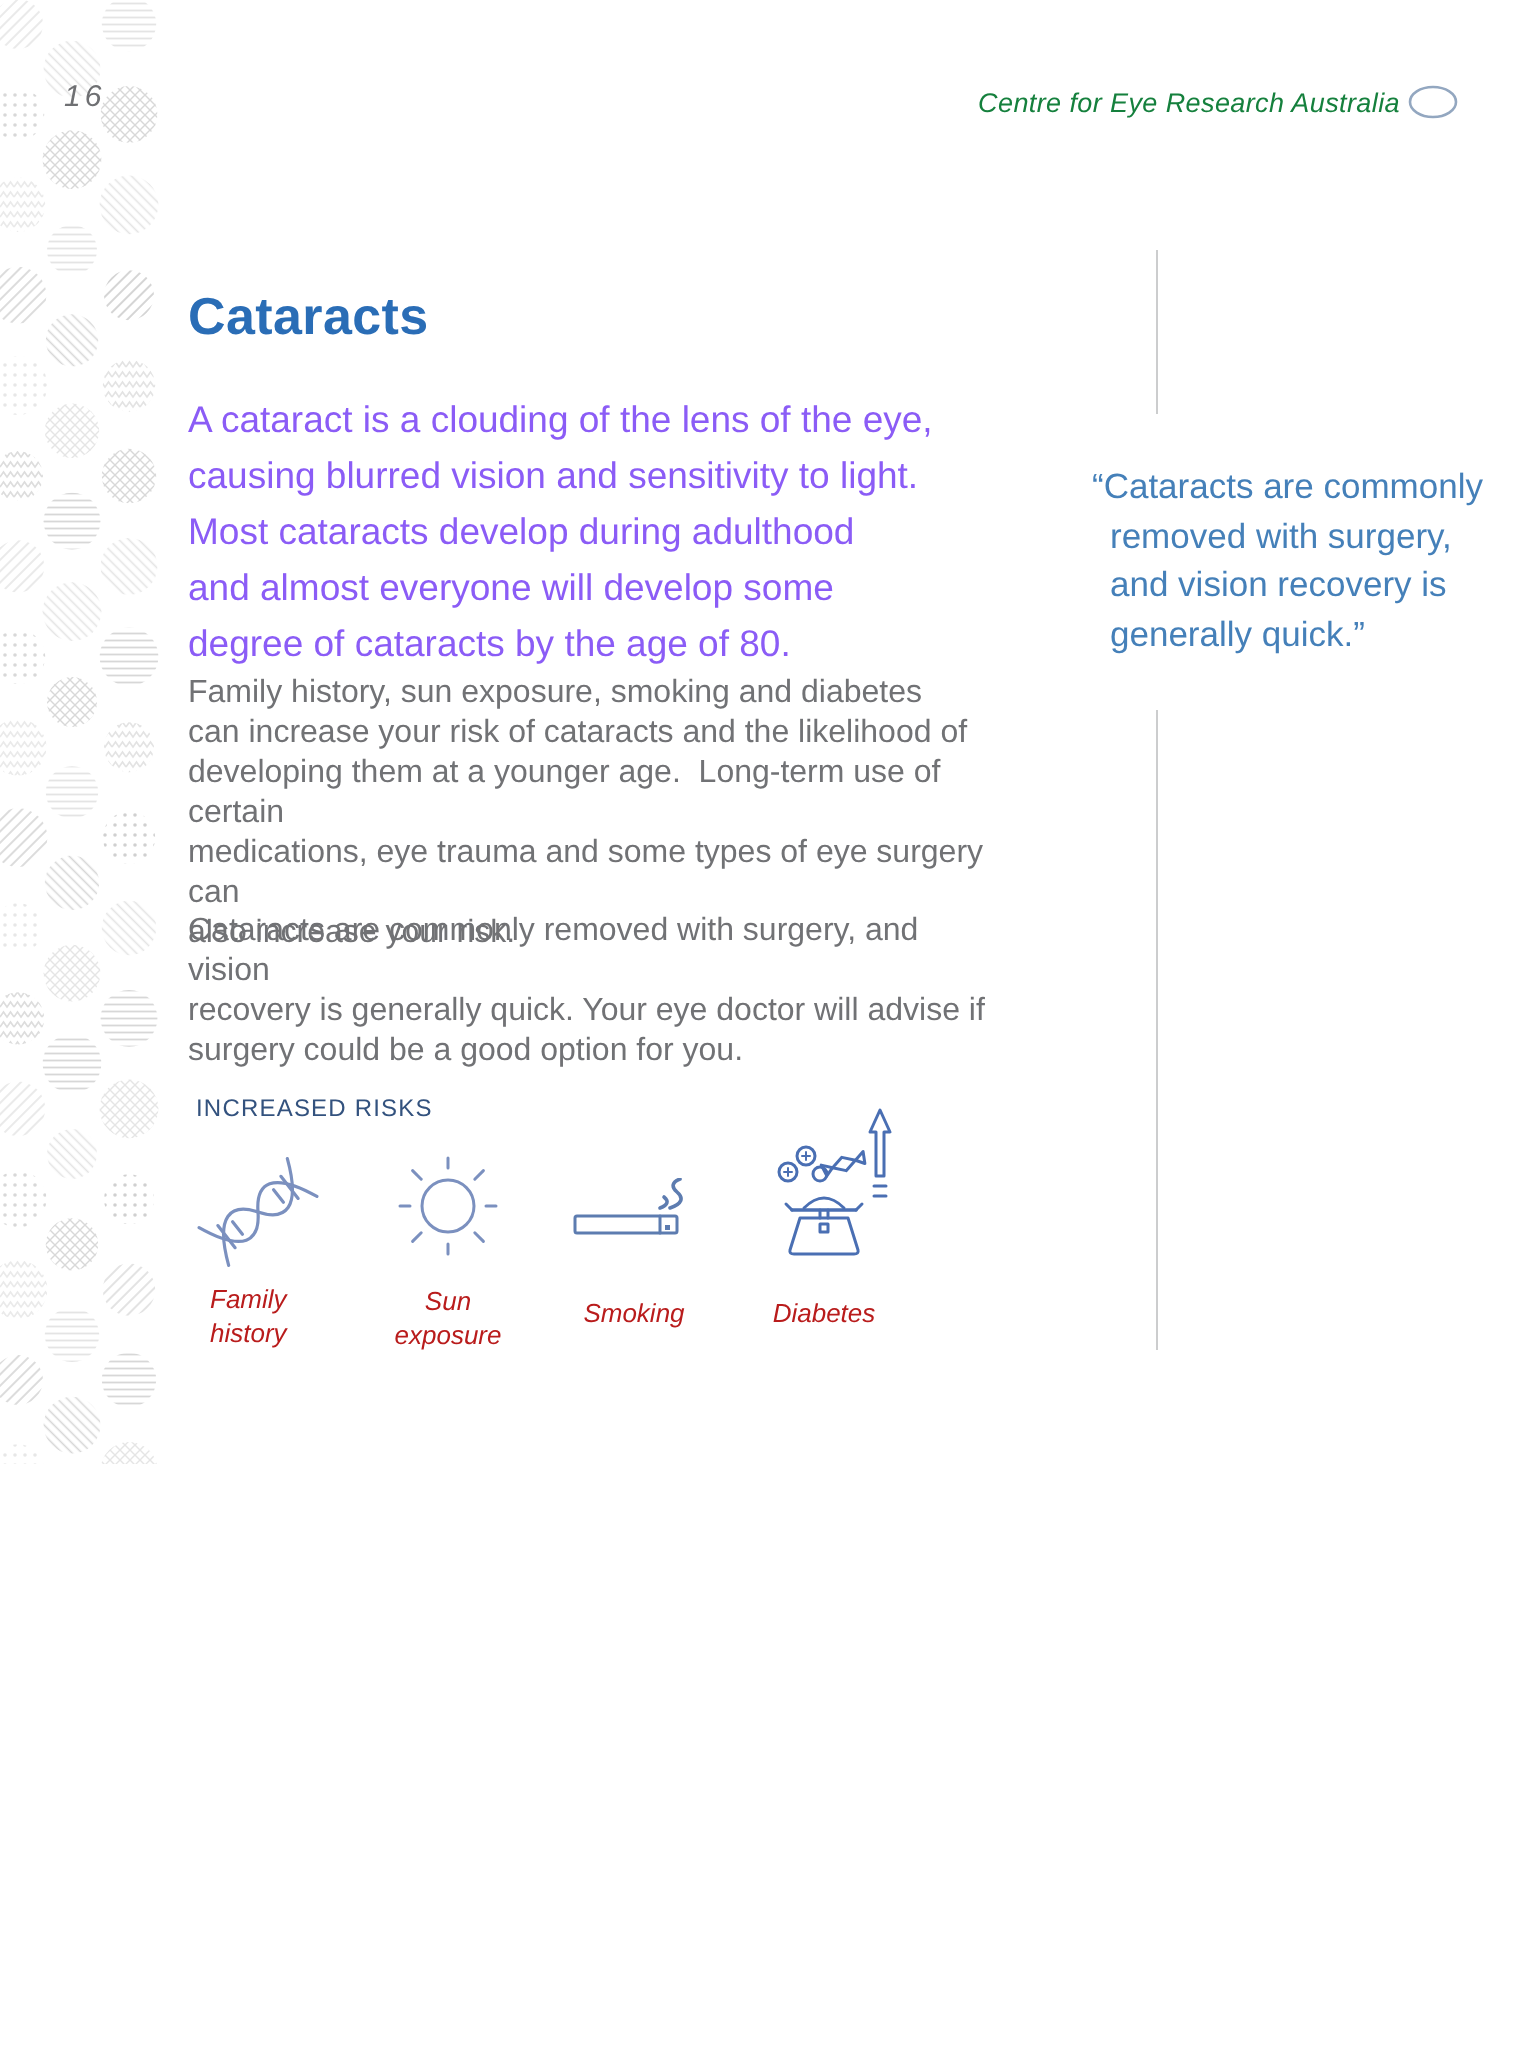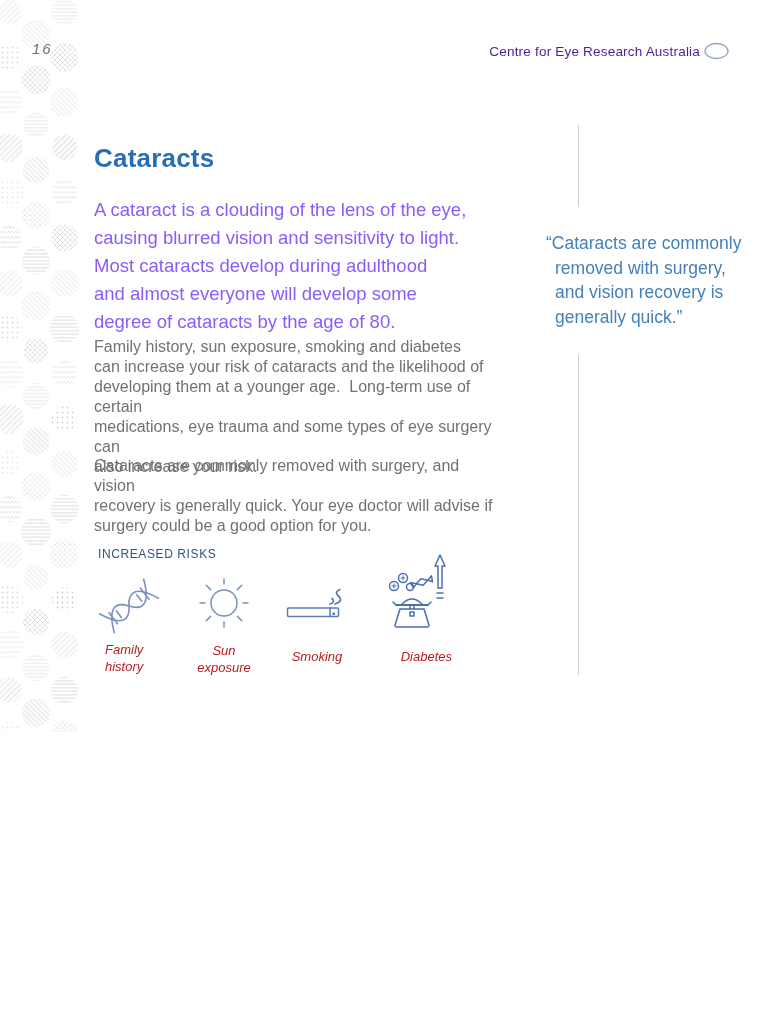--- a/index.html
+++ b/index.html
@@ -15,22 +15,23 @@
 
   .page-number{
     left:32px;top:40px;
     font-style:italic;
     font-size:15px;
     color:#6f7073;
     letter-spacing:2px;
   }
   .org-name{
     right:61px;top:44px;
+    font-style:italic;
     font-size:13.5px;
-    color:#4c1d95;
+    color:#15803d;
     letter-spacing:0.2px;
     text-align:center;
   }
   .logo{left:703px;top:42px;}
 
   .title{
     left:94px;top:143px;
     margin:0;
     font-size:26px;
     font-weight:bold;
@@ -86,21 +87,21 @@
   #risk-0 svg{left:0;top:2px;}
   #risk-0 .risk-label{top:66px;padding-left:8px;box-sizing:border-box;}
   #risk-1{left:92px;top:28px;width:76px;height:110px;}
   #risk-1 svg{left:12px;top:2px;}
   #risk-1 .risk-label{top:67px;text-align:center;}
   #risk-2{left:192px;top:28px;width:62px;height:110px;}
   #risk-2 svg{left:0;top:14px;}
   #risk-2 .risk-label{top:73px;text-align:center;}
   #risk-3{left:278px;top:0;width:80px;height:150px;}
   #risk-3 svg{left:0;top:5px;}
-  #risk-3 .risk-label{top:101px;text-align:right;}
+  #risk-3 .risk-label{top:101px;text-align:center;}
 
   .next-arrow{left:659px;top:971px;}
 </style>
 </head>
 <body>
 
 <div class="page">
 
   <svg id="bg-svg" width="761" height="1024" aria-hidden="true">
     <defs>

